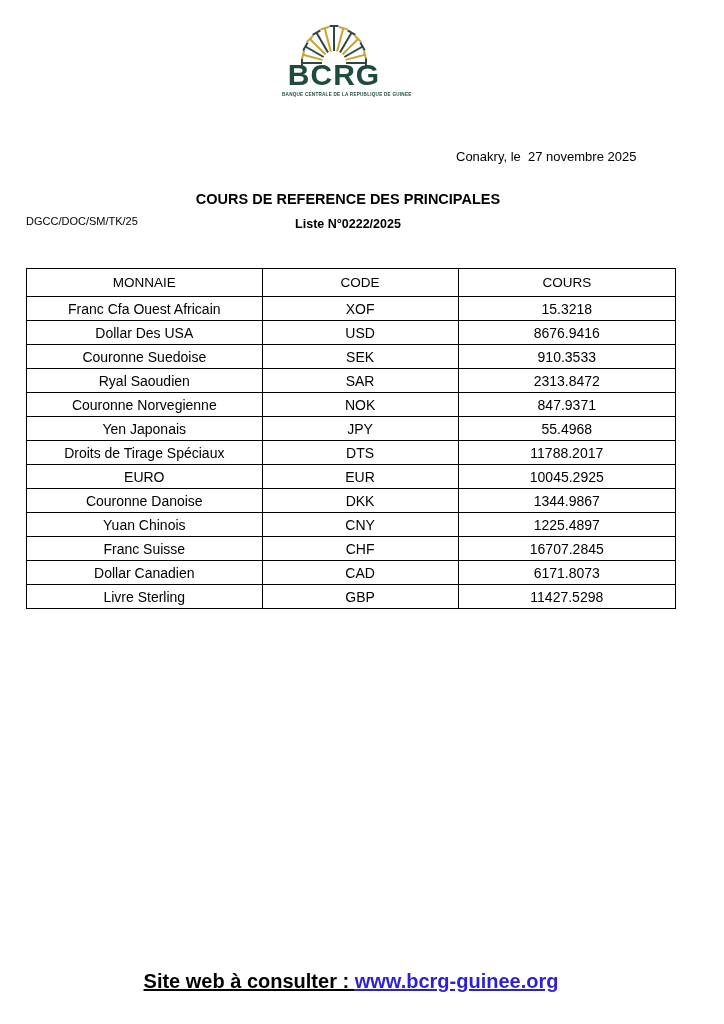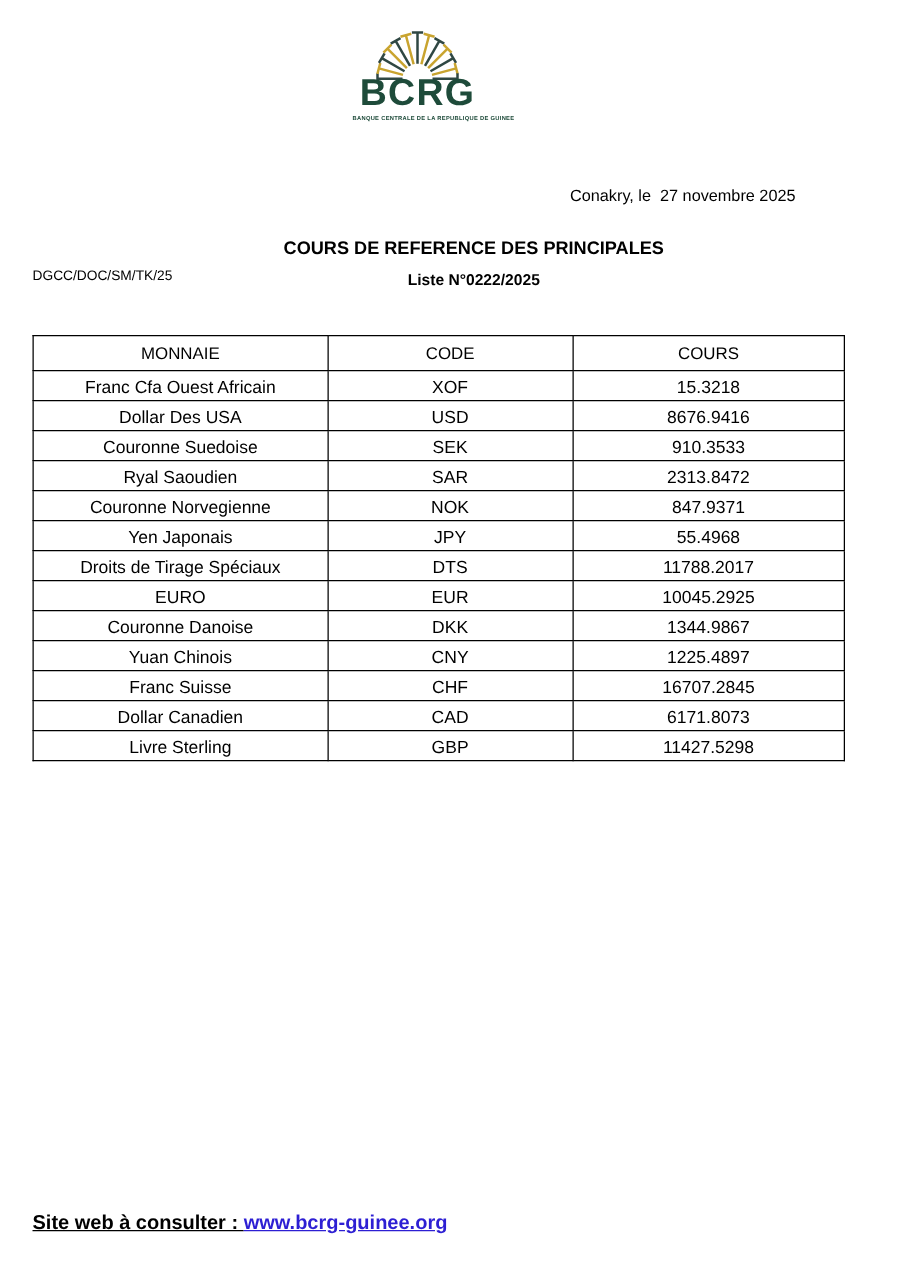--- a/index.html
+++ b/index.html
@@ -51,21 +51,21 @@
   }
   .doc-reference {
     position: absolute;
     top: 215px;
     left: 26px;
     font-size: 11px;
   }
   .title-block {
     position: absolute;
     top: 192px;
-    left: 42px;
+    left: 11px;
     width: 674px;
     text-align: center;
   }
   .title-line {
     font-size: 14.5px;
     font-weight: bold;
     white-space: pre;
     line-height: 1;
   }
   .title-line + .title-line { margin-top: 12px; }
@@ -103,21 +103,22 @@
   .col-monnaie { width: 36.3%; }
   .col-code    { width: 30.2%; }
   .col-cours   { width: 33.5%; }
 
   
   .footer {
     position: absolute;
     top: 970px;
     left: 26px;
     width: 650px;
-    font-size: 16px;
+    text-align: center;
+    font-size: 20px;
     font-weight: bold;
   }
   .footer-label { color: #000; text-decoration: underline; white-space: pre; }
   .website-link { color: #2d1fd3; text-decoration: underline; cursor: pointer; }
 </style>
 </head>
 <body>
 
 <div class="page">
 

